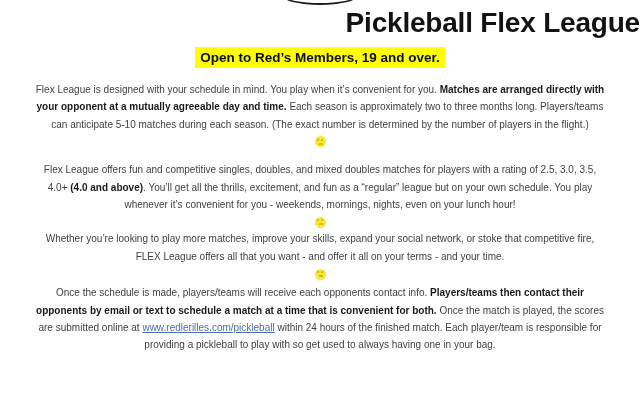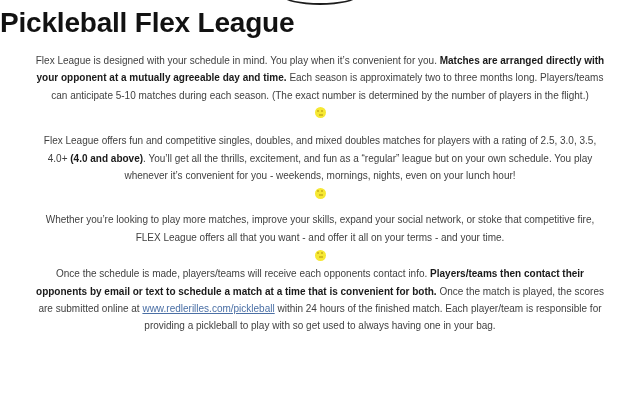--- a/index.html
+++ b/index.html
@@ -32,21 +32,21 @@
     width: 74px;
     height: 18px;
     border: 2.5px solid #1c1c1c;
     border-radius: 50%;
     box-sizing: border-box;
   }
 
   .title {
     margin: 0;
     padding-top: 7px;
-    text-align: left;
+    text-align: right;
     font-size: 28px;
     line-height: 32px;
     font-weight: bold;
     color: #121212;
     letter-spacing: -0.2px;
   }
 
   .subtitle-wrap {
     text-align: center;
     margin-top: 8px;
@@ -70,21 +70,21 @@
     margin: 0;
     text-align: center;
     font-size: 10px;
     line-height: 17.4px;
     color: #3f3f3f;
   }
   p.para b { color: #1a1a1a; font-weight: bold; }
 
   p.p1 { margin-top: 13px; }
   p.p2 { margin-top: 12px; }
-  p.p3 { margin-top: 11px; }
+  p.p3 { margin-top: 1px; }
   p.p4 { margin-top: 3px; }
 
   .link {
     color: #4a6fa5;
   }
 
   
   .sep {
     text-align: center;
     height: 16px;
@@ -121,20 +121,23 @@
 </style>
 </head>
 <body>
 
 <div class="page">
 
   <div class="logo-crop"></div>
 
   <h1 class="title">Pickleball Flex League</h1>
 
+  <div class="subtitle-wrap">
+    <span class="subtitle">Open to Red’s Members, 19 and over.</span>
+  </div>
 
   <div class="body-block">
 
     <p class="para p1">
       <span>Flex League is designed with your schedule in mind. You play when it’s convenient for you. </span><b>Matches are arranged directly with your opponent at a mutually agreeable day and time.</b><span> Each season is approximately two to three months long.  Players/teams can anticipate 5-10 matches during each season. (The exact number is determined by the number of players in the flight.)</span>
     </p>
 
     <div class="sep">
       <span class="ball"></span>
     </div>

